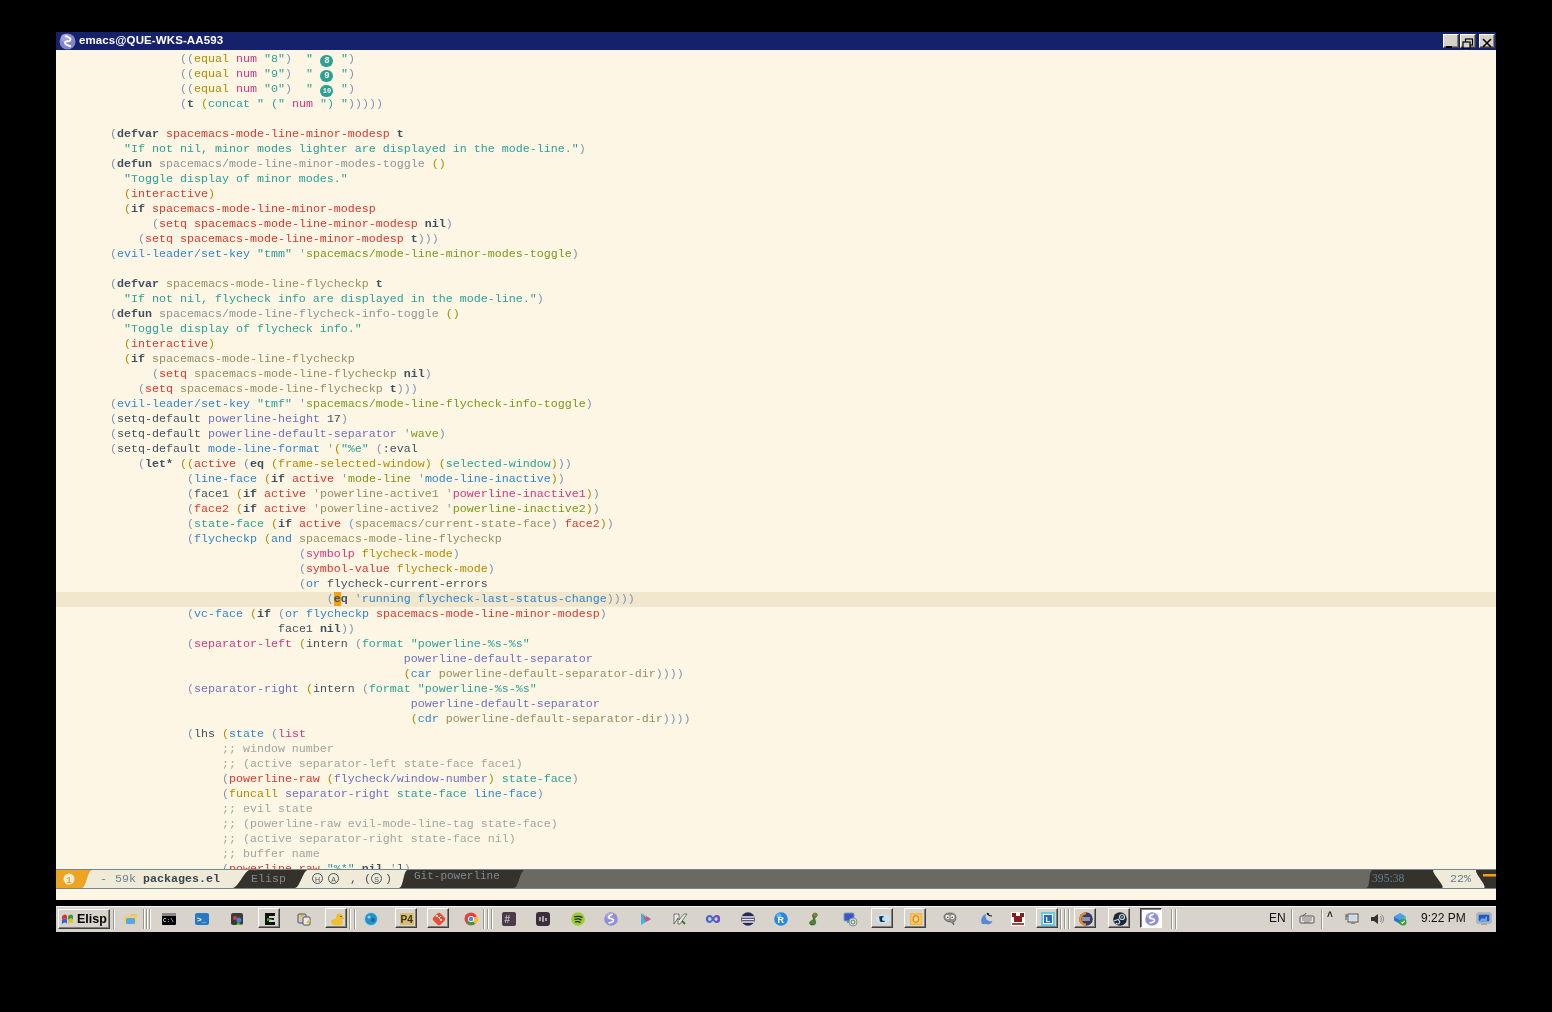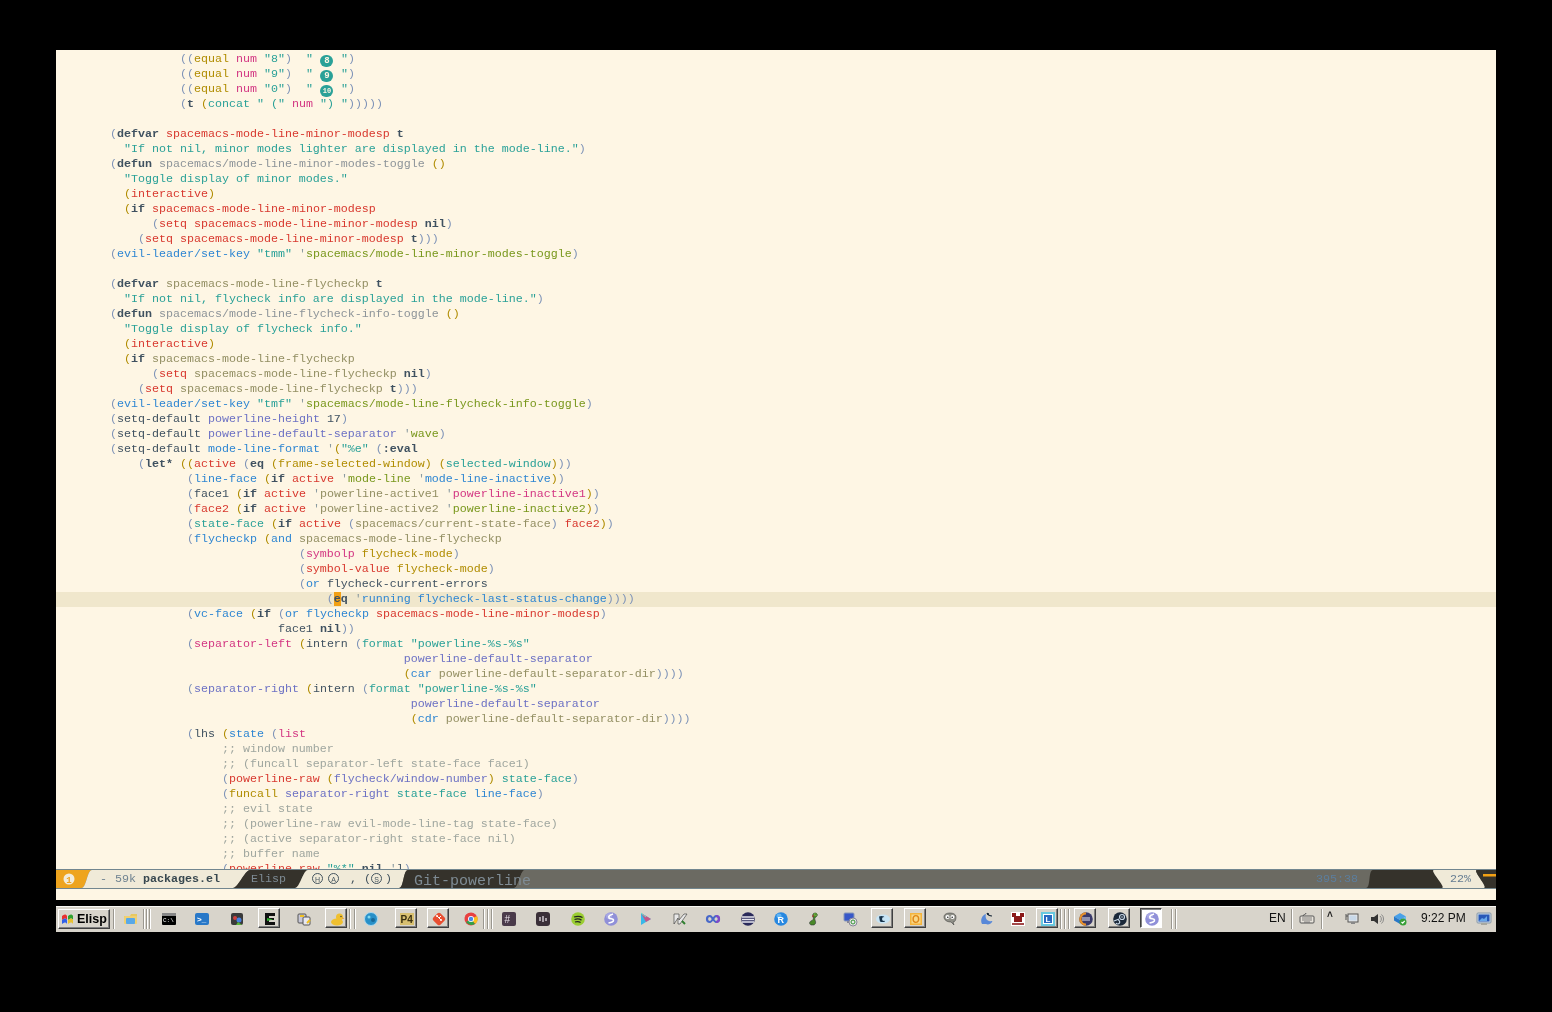--- a/index.html
+++ b/index.html
@@ -11,20 +11,38 @@
 pre.code { position:absolute; left:54px; top:2px; margin:0;
    font-family:"Liberation Mono", monospace; font-size:11.67px; line-height:15px; color:#3F5160; }
 .cd { display:inline-block; width:13px; height:12px; margin:0 0.5px; border-radius:7px; background:#2AA198;
    color:#FEF6E4; line-height:12px; text-align:center; vertical-align:-0.5px; font-weight:bold; }
 .cur { background:#F2A014; color:#3F5160; font-weight:bold; }
 #modeline { position:absolute; left:0; top:837px; width:1440px; height:20px; }
 #minibuf { position:absolute; left:0; top:857px; width:1440px; height:11px; background:#FEF6E4; }
 </style></head>
 <body>
 <div id="screen">
+  <div id="titlebar">
+      <svg width="17" height="17" viewBox="0 0 17 17" style="position:absolute;left:3px;top:1px">
+        <circle cx="8.5" cy="8.5" r="8" fill="#8484CC"></circle>
+        <circle cx="6" cy="5" r="4" fill="#A8A8E0" opacity=".8"></circle>
+        <path d="M6 3c4 1 6.5 2.5 5 4.5-1 1.6-4.5 0-5 2-.5 2 3 3 6 4" stroke="#fff" stroke-width="2" fill="none"></path>
+      </svg>
+      <span id="title">emacs@QUE-WKS-AA593</span>
+      <div style="position:absolute;left:1387px;top:2px;width:16px;height:14px;background:#D6D2C8;border-top:1px solid #fff;border-left:1px solid #fff;border-right:1px solid #404040;border-bottom:1px solid #404040;box-shadow:inset -1px -1px 0 #808080"><svg width="14" height="12" viewBox="0 0 14 12">
+          <rect x="2" y="9" width="6" height="2" fill="#000"></rect>
+        </svg></div>
+      <div style="position:absolute;left:1404px;top:2px;width:16px;height:14px;background:#D6D2C8;border-top:1px solid #fff;border-left:1px solid #fff;border-right:1px solid #404040;border-bottom:1px solid #404040;box-shadow:inset -1px -1px 0 #808080"><svg width="14" height="12" viewBox="0 0 14 12">
+          <rect x="4.5" y="2" width="7" height="6" fill="none" stroke="#000" stroke-width="1.2"></rect>
+          <rect x="2" y="5" width="7" height="6" fill="#D6D2C8" stroke="#000" stroke-width="1.2"></rect>
+        </svg></div>
+      <div style="position:absolute;left:1423px;top:2px;width:16px;height:14px;background:#D6D2C8;border-top:1px solid #fff;border-left:1px solid #fff;border-right:1px solid #404040;border-bottom:1px solid #404040;box-shadow:inset -1px -1px 0 #808080"><svg width="14" height="12" viewBox="0 0 14 12">
+          <path d="M3 2l8 8M11 2l-8 8" stroke="#000" stroke-width="1.6"></path>
+        </svg></div>
+    </div>
   <div id="buffer">
     <div id="hl"></div>
     <pre class="code">          <span style="color:#7F94B8">((</span><span style="color:#B08C00">equal</span> <span style="color:#D33682">num</span> <span style="color:#2AA198">"8"</span><span style="color:#7F94B8">)</span>  <span style="color:#2AA198">" </span><span class="cd" style="font-size:9px">8</span><span style="color:#2AA198"> "</span><span style="color:#7F94B8">)</span>
           <span style="color:#7F94B8">((</span><span style="color:#B08C00">equal</span> <span style="color:#D33682">num</span> <span style="color:#2AA198">"9"</span><span style="color:#7F94B8">)</span>  <span style="color:#2AA198">" </span><span class="cd" style="font-size:9px">9</span><span style="color:#2AA198"> "</span><span style="color:#7F94B8">)</span>
           <span style="color:#7F94B8">((</span><span style="color:#B08C00">equal</span> <span style="color:#D33682">num</span> <span style="color:#2AA198">"0"</span><span style="color:#7F94B8">)</span>  <span style="color:#2AA198">" </span><span class="cd" style="font-size:7px">10</span><span style="color:#2AA198"> "</span><span style="color:#7F94B8">)</span>
           <span style="color:#7F94B8">(</span><span style="color:#3F5160;font-weight:bold">t</span> <span style="color:#B08C00">(</span><span style="color:#2AA198">concat</span> <span style="color:#2AA198">" ("</span> <span style="color:#D33682">num</span> <span style="color:#2AA198">") "</span><span style="color:#7F94B8">)))))</span>
 
 <span style="color:#7F94B8">(</span><span style="color:#3F5160;font-weight:bold">defvar</span> <span style="color:#D8382E">spacemacs-mode-line-minor-modesp</span> <span style="color:#3F5160;font-weight:bold">t</span>
   <span style="color:#2AA198">"If not nil, minor modes lighter are displayed in the mode-line."</span><span style="color:#7F94B8">)</span>
 <span style="color:#7F94B8">(</span><span style="color:#3F5160;font-weight:bold">defun</span> <span style="color:#8D9499">spacemacs/mode-line-minor-modes-toggle</span> <span style="color:#B08C00">()</span>
@@ -39,42 +57,42 @@
   <span style="color:#2AA198">"If not nil, flycheck info are displayed in the mode-line."</span><span style="color:#7F94B8">)</span>
 <span style="color:#7F94B8">(</span><span style="color:#3F5160;font-weight:bold">defun</span> <span style="color:#8D9499">spacemacs/mode-line-flycheck-info-toggle</span> <span style="color:#B08C00">()</span>
   <span style="color:#2AA198">"Toggle display of flycheck info."</span>
   <span style="color:#B08C00">(</span><span style="color:#D8382E">interactive</span><span style="color:#B08C00">)</span>
   <span style="color:#B08C00">(</span><span style="color:#3F5160;font-weight:bold">if</span> <span style="color:#938F63">spacemacs-mode-line-flycheckp</span>
       <span style="color:#7F94B8">(</span><span style="color:#D8382E">setq</span> <span style="color:#938F63">spacemacs-mode-line-flycheckp</span> <span style="color:#3F5160;font-weight:bold">nil</span><span style="color:#7F94B8">)</span>
     <span style="color:#7F94B8">(</span><span style="color:#D8382E">setq</span> <span style="color:#938F63">spacemacs-mode-line-flycheckp</span> <span style="color:#3F5160;font-weight:bold">t</span><span style="color:#7F94B8">)))</span>
 <span style="color:#7F94B8">(</span><span style="color:#2E86D2">evil-leader/set-key</span> <span style="color:#2AA198">"tmf"</span> <span style="color:#8A9AA0">'</span><span style="color:#78971B">spacemacs/mode-line-flycheck-info-toggle</span><span style="color:#7F94B8">)</span>
 <span style="color:#7F94B8">(</span><span style="color:#3F5160">setq-default</span> <span style="color:#6C71C4">powerline-height</span> <span style="color:#3F5160">17</span><span style="color:#7F94B8">)</span>
 <span style="color:#7F94B8">(</span><span style="color:#3F5160">setq-default</span> <span style="color:#6C71C4">powerline-default-separator</span> <span style="color:#8A9AA0">'</span><span style="color:#78971B">wave</span><span style="color:#7F94B8">)</span>
-<span style="color:#7F94B8">(</span><span style="color:#3F5160">setq-default</span> <span style="color:#2E86D2">mode-line-format</span> <span style="color:#8A9AA0">'</span><span style="color:#B08C00">(</span><span style="color:#2AA198">"%e"</span> <span style="color:#7F94B8">(</span><span style="color:#3F5160;font-weight:bold">:eval</span>
+<span style="color:#7F94B8">(</span><span style="color:#3F5160">setq-default</span> <span style="color:#2E86D2">mode-line-format</span> <span style="color:#8A9AA0">'</span><span style="color:#B08C00">(</span><span style="color:#2AA198">"%e"</span> <span style="color:#7F94B8">(</span><span style="color:#3F5160;font-weight:normal">:eval</span>
     <span style="color:#7F94B8">(</span><span style="color:#3F5160;font-weight:bold">let*</span> <span style="color:#B08C00">((</span><span style="color:#D8382E">active</span> <span style="color:#7F94B8">(</span><span style="color:#3F5160;font-weight:bold">eq</span> <span style="color:#B08C00">(</span><span style="color:#B08C00">frame-selected-window</span><span style="color:#B08C00">)</span> <span style="color:#B08C00">(</span><span style="color:#2AA198">selected-window</span><span style="color:#B08C00">)</span><span style="color:#7F94B8">))</span>
            <span style="color:#7F94B8">(</span><span style="color:#2E86D2">line-face</span> <span style="color:#B08C00">(</span><span style="color:#3F5160;font-weight:bold">if</span> <span style="color:#D8382E">active</span> <span style="color:#8A9AA0">'</span><span style="color:#78971B">mode-line</span> <span style="color:#8A9AA0">'</span><span style="color:#2E86D2">mode-line-inactive</span><span style="color:#B08C00">)</span><span style="color:#7F94B8">)</span>
            <span style="color:#7F94B8">(</span><span style="color:#3F5160">face1</span> <span style="color:#B08C00">(</span><span style="color:#3F5160;font-weight:bold">if</span> <span style="color:#D8382E">active</span> <span style="color:#8A9AA0">'</span><span style="color:#938F63">powerline-active1</span> <span style="color:#8A9AA0">'</span><span style="color:#D33682">powerline-inactive1</span><span style="color:#B08C00">)</span><span style="color:#7F94B8">)</span>
            <span style="color:#7F94B8">(</span><span style="color:#D8382E">face2</span> <span style="color:#B08C00">(</span><span style="color:#3F5160;font-weight:bold">if</span> <span style="color:#D8382E">active</span> <span style="color:#8A9AA0">'</span><span style="color:#938F63">powerline-active2</span> <span style="color:#8A9AA0">'</span><span style="color:#78971B">powerline-inactive2</span><span style="color:#B08C00">)</span><span style="color:#7F94B8">)</span>
            <span style="color:#7F94B8">(</span><span style="color:#2AA198">state-face</span> <span style="color:#B08C00">(</span><span style="color:#3F5160;font-weight:bold">if</span> <span style="color:#D8382E">active</span> <span style="color:#7F94B8">(</span><span style="color:#938F63">spacemacs/current-state-face</span><span style="color:#7F94B8">)</span> <span style="color:#D8382E">face2</span><span style="color:#B08C00">)</span><span style="color:#7F94B8">)</span>
            <span style="color:#7F94B8">(</span><span style="color:#2E86D2">flycheckp</span> <span style="color:#B08C00">(</span><span style="color:#2E86D2">and</span> <span style="color:#938F63">spacemacs-mode-line-flycheckp</span>
                            <span style="color:#7F94B8">(</span><span style="color:#D33682">symbolp</span> <span style="color:#B08C00">flycheck-mode</span><span style="color:#7F94B8">)</span>
                            <span style="color:#7F94B8">(</span><span style="color:#D8382E">symbol-value</span> <span style="color:#B08C00">flycheck-mode</span><span style="color:#7F94B8">)</span>
                            <span style="color:#7F94B8">(</span><span style="color:#2E86D2">or</span> <span style="color:#3F5160">flycheck-current-errors</span>
                                <span style="color:#7F94B8">(</span><span class="cur">e</span><span style="color:#3F5160;font-weight:bold">q</span> <span style="color:#8A9AA0">'</span><span style="color:#2E86D2">running</span> <span style="color:#2E86D2">flycheck-last-status-change</span><span style="color:#7F94B8">))))</span>
            <span style="color:#7F94B8">(</span><span style="color:#2E86D2">vc-face</span> <span style="color:#B08C00">(</span><span style="color:#3F5160;font-weight:bold">if</span> <span style="color:#7F94B8">(</span><span style="color:#2E86D2">or</span> <span style="color:#2E86D2">flycheckp</span> <span style="color:#D8382E">spacemacs-mode-line-minor-modesp</span><span style="color:#7F94B8">)</span>
                         <span style="color:#3F5160">face1</span> <span style="color:#3F5160;font-weight:bold">nil</span><span style="color:#7F94B8">))</span>
            <span style="color:#7F94B8">(</span><span style="color:#D33682">separator-left</span> <span style="color:#B08C00">(</span><span style="color:#3F5160">intern</span> <span style="color:#7F94B8">(</span><span style="color:#2AA198">format</span> <span style="color:#2AA198">"powerline-%s-%s"</span>
                                           <span style="color:#6C71C4">powerline-default-separator</span>
                                           <span style="color:#B08C00">(</span><span style="color:#2E86D2">car</span> <span style="color:#938F63">powerline-default-separator-dir</span><span style="color:#7F94B8">))))</span>
            <span style="color:#7F94B8">(</span><span style="color:#6C71C4">separator-right</span> <span style="color:#B08C00">(</span><span style="color:#3F5160">intern</span> <span style="color:#7F94B8">(</span><span style="color:#2AA198">format</span> <span style="color:#2AA198">"powerline-%s-%s"</span>
                                            <span style="color:#6C71C4">powerline-default-separator</span>
                                            <span style="color:#B08C00">(</span><span style="color:#2E86D2">cdr</span> <span style="color:#938F63">powerline-default-separator-dir</span><span style="color:#7F94B8">))))</span>
            <span style="color:#7F94B8">(</span><span style="color:#3F5160">lhs</span> <span style="color:#B08C00">(</span><span style="color:#2E86D2">state</span> <span style="color:#7F94B8">(</span><span style="color:#D33682">list</span>
                 <span style="color:#9FA69F">;; window number</span>
-                <span style="color:#9FA69F">;; (funcall separator-left state-face face1)</span>
+                <span style="color:#9FA69F">;; (active separator-left state-face face1)</span>
                 <span style="color:#7F94B8">(</span><span style="color:#D8382E">powerline-raw</span> <span style="color:#B08C00">(</span><span style="color:#6C71C4">flycheck/window-number</span><span style="color:#B08C00">)</span> <span style="color:#2AA198">state-face</span><span style="color:#7F94B8">)</span>
                 <span style="color:#7F94B8">(</span><span style="color:#B08C00">funcall</span> <span style="color:#6C71C4">separator-right</span> <span style="color:#2AA198">state-face</span> <span style="color:#2E86D2">line-face</span><span style="color:#7F94B8">)</span>
                 <span style="color:#9FA69F">;; evil state</span>
                 <span style="color:#9FA69F">;; (powerline-raw evil-mode-line-tag state-face)</span>
                 <span style="color:#9FA69F">;; (active separator-right state-face nil)</span>
                 <span style="color:#9FA69F">;; buffer name</span>
                 <span style="color:#7F94B8">(</span><span style="color:#D8382E">powerline-raw</span> <span style="color:#2AA198">"%*"</span> <span style="color:#3F5160;font-weight:bold">nil</span> <span style="color:#8A9AA0">'</span><span style="color:#3F5160">l</span><span style="color:#7F94B8">)</span></pre>
   </div>
   <div id="modeline">
       <svg width="1440" height="20" style="position:absolute;left:0;top:0">
@@ -96,22 +114,22 @@
       <span style="position:absolute;left:44px;top:2.5px;font-family:'Liberation Mono',monospace;font-size:11.67px;line-height:14px;color:#6E8290;white-space:pre">-</span>
       <span style="position:absolute;left:59px;top:2.5px;font-family:'Liberation Mono',monospace;font-size:11.67px;line-height:14px;color:#6E8290;white-space:pre">59k</span>
       <span style="position:absolute;left:87px;top:2.5px;font-family:'Liberation Mono',monospace;font-size:11.67px;line-height:14px;color:#37474F;white-space:pre;font-weight:bold">packages.el</span>
       <span style="position:absolute;left:195px;top:2.5px;font-family:'Liberation Mono',monospace;font-size:11.67px;line-height:14px;color:#7E8B94;white-space:pre">Elisp</span>
       <span style="position:absolute;left:256px;top:4px;width:11px;height:11px;border:1px solid #44545E;border-radius:50%;color:#44545E;font:7px/11px 'Liberation Sans';text-align:center">H</span>
       <span style="position:absolute;left:272px;top:4px;width:11px;height:11px;border:1px solid #44545E;border-radius:50%;color:#44545E;font:7px/11px 'Liberation Sans';text-align:center">A</span>
       <span style="position:absolute;left:294px;top:2.5px;font-family:'Liberation Mono',monospace;font-size:11.67px;line-height:14px;color:#44545E;white-space:pre">,</span>
       <span style="position:absolute;left:308px;top:2.5px;font-family:'Liberation Mono',monospace;font-size:11.67px;line-height:14px;color:#44545E;white-space:pre">(</span>
       <span style="position:absolute;left:315px;top:4px;width:11px;height:11px;border:1px solid #44545E;border-radius:50%;color:#44545E;font:7px/11px 'Liberation Sans';text-align:center">S</span>
       <span style="position:absolute;left:329px;top:2.5px;font-family:'Liberation Mono',monospace;font-size:11.67px;line-height:14px;color:#44545E;white-space:pre">)</span>
-      <span style="position:absolute;left:358px;top:6px;font-family:'Liberation Mono',monospace;font-size:15px;line-height:14px;color:#7E8B94;white-space:pre">Git-powerline</span>
-      <span style="position:absolute;left:1260px;top:2.5px;font-family:Liberation Mono, monospace;font-size:11.67px;line-height:14px;color:#5C7E9E;white-space:pre">395:38</span>
+      <span style="position:absolute;left:358px;top:0;font-family:'Liberation Mono',monospace;font-size:11px;line-height:14px;color:#7E8B94;white-space:pre">Git-powerline</span>
+      <span style="position:absolute;left:1316px;top:2.5px;font-family:Liberation Serif, serif;font-size:11.67px;line-height:14px;color:#5C7E9E;white-space:pre">395:38</span>
       <span style="position:absolute;left:1394px;top:2.5px;font-family:'Liberation Mono',monospace;font-size:11.67px;line-height:14px;color:#647C92;white-space:pre">22%</span>
     </div>
   <div id="minibuf"></div>
 </div>
 <div id="taskbar-root" style="position:absolute;left:56px;top:906px;width:1440px;height:26px;background:#D8D4CB">
   <div style="position:absolute;left:0;top:0;width:1440px;height:1px;background:#F8F7F3"></div>
 </div>
 <div id="tb-items" style="position:absolute;left:0;top:0;width:1552px;height:1012px">
   <div style="position:absolute;left:58px;top:909px;width:52px;height:20px;background:#D8D4CB;
      border-top:1px solid #fff;border-left:1px solid #fff;border-right:1px solid #404040;border-bottom:1px solid #404040;

